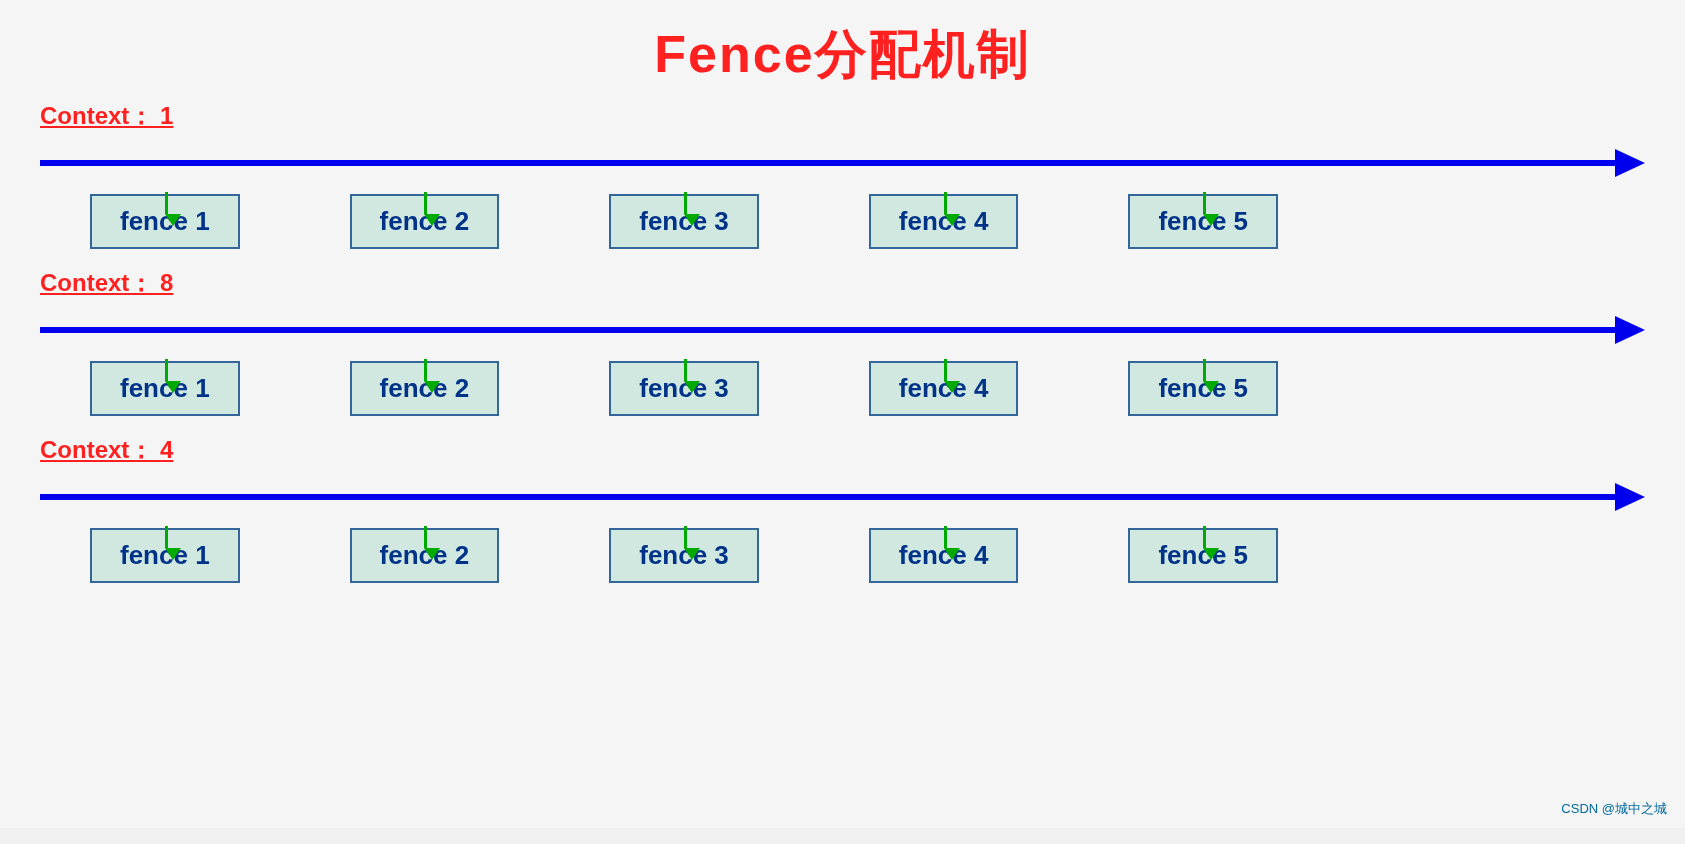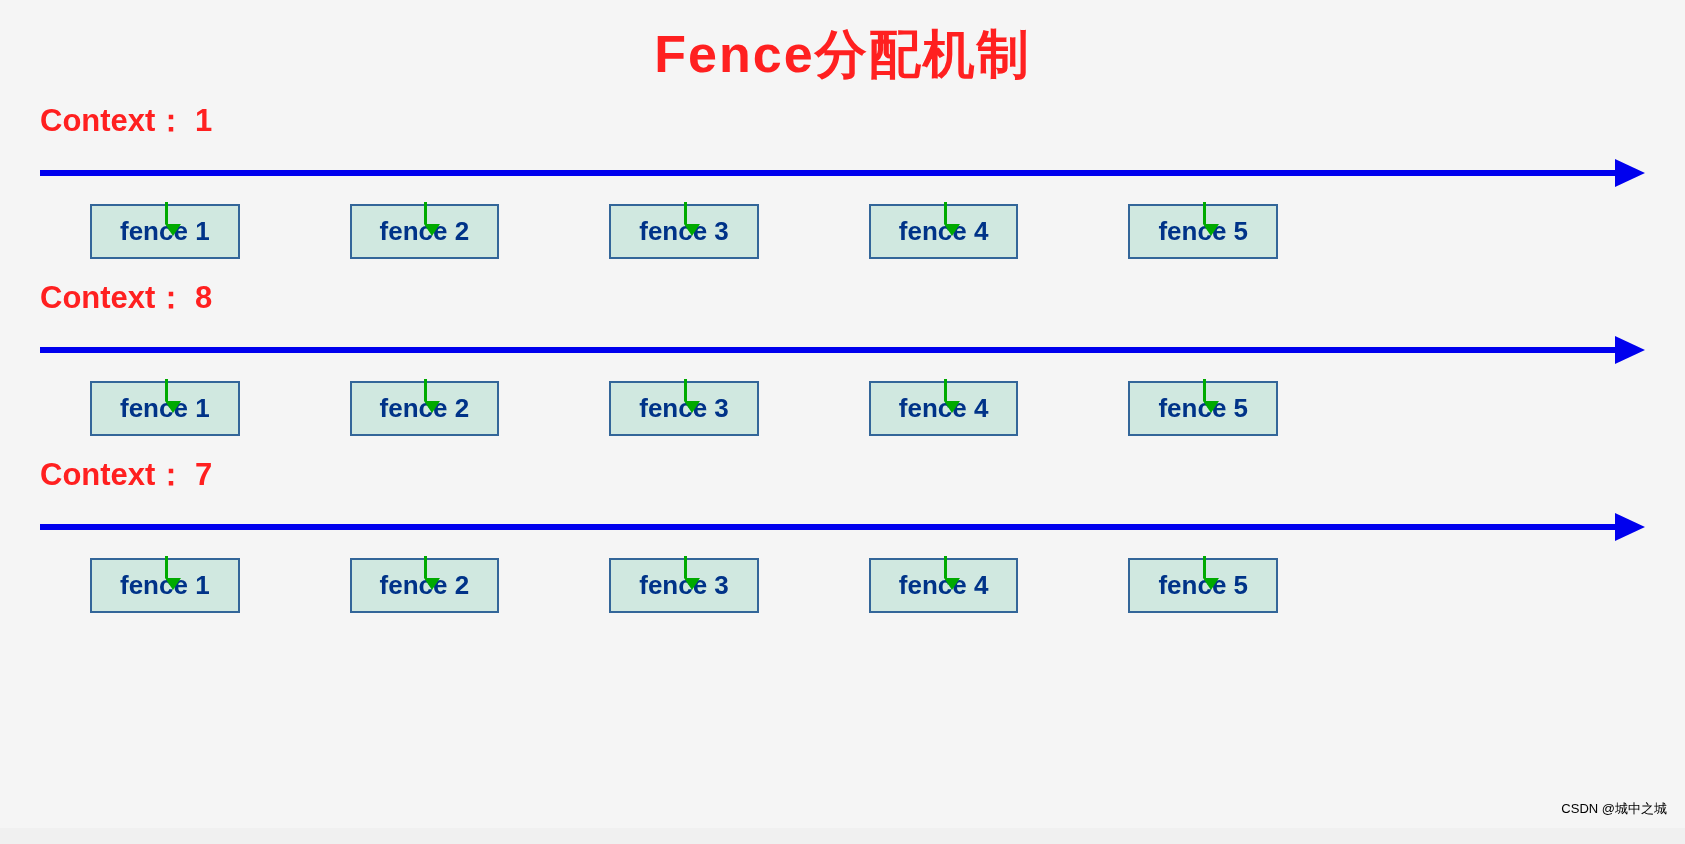--- a/index.html
+++ b/index.html
@@ -24,24 +24,25 @@
     .page-title {
       text-align: center;
       font-size: 52px;
       color: #ff2020;
       font-weight: bold;
       margin-bottom: 10px;
       letter-spacing: 2px;
     }
 
     .context-label {
-      font-size: 31px;
+      font-size: 24px;
       color: #ff2020;
       font-weight: bold;
       margin-bottom: 6px;
+      text-decoration: underline;
     }
 
     .timeline-row {
       position: relative;
       height: 50px;
       margin-bottom: 4px;
     }
 
     .timeline-line {
       position: absolute;
@@ -118,21 +119,21 @@
       min-width: 120px;
       text-align: center;
       margin-top: 2px;
     }
 
     .watermark {
       position: absolute;
       bottom: 10px;
       right: 18px;
       font-size: 13px;
-      color: #000000;
+      color: #0369a1;
     }
 
     .section-wrapper {
       margin-bottom: 18px;
     }
   </style>
 </head>
 <body>
 
 <div class="container">
@@ -192,21 +193,21 @@
             <div class="fence-arrow-down"></div>
             <div class="fence-box">fence 4</div>
           </div>
           <div class="fence-item">
             <div class="fence-arrow-down"></div>
             <div class="fence-box">fence 5</div>
           </div>
         </div>
       </div>
       <div class="section-wrapper">
-        <div class="context-label">Context：  7</div>
+        <div class="context-label">Context：  4</div>
         <div class="timeline-row">
           <div class="timeline-line"></div>
           <div class="timeline-arrow"></div>
         </div>
         <div class="fence-row">
           <div class="fence-item">
             <div class="fence-arrow-down"></div>
             <div class="fence-box">fence 1</div>
           </div>
           <div class="fence-item">

